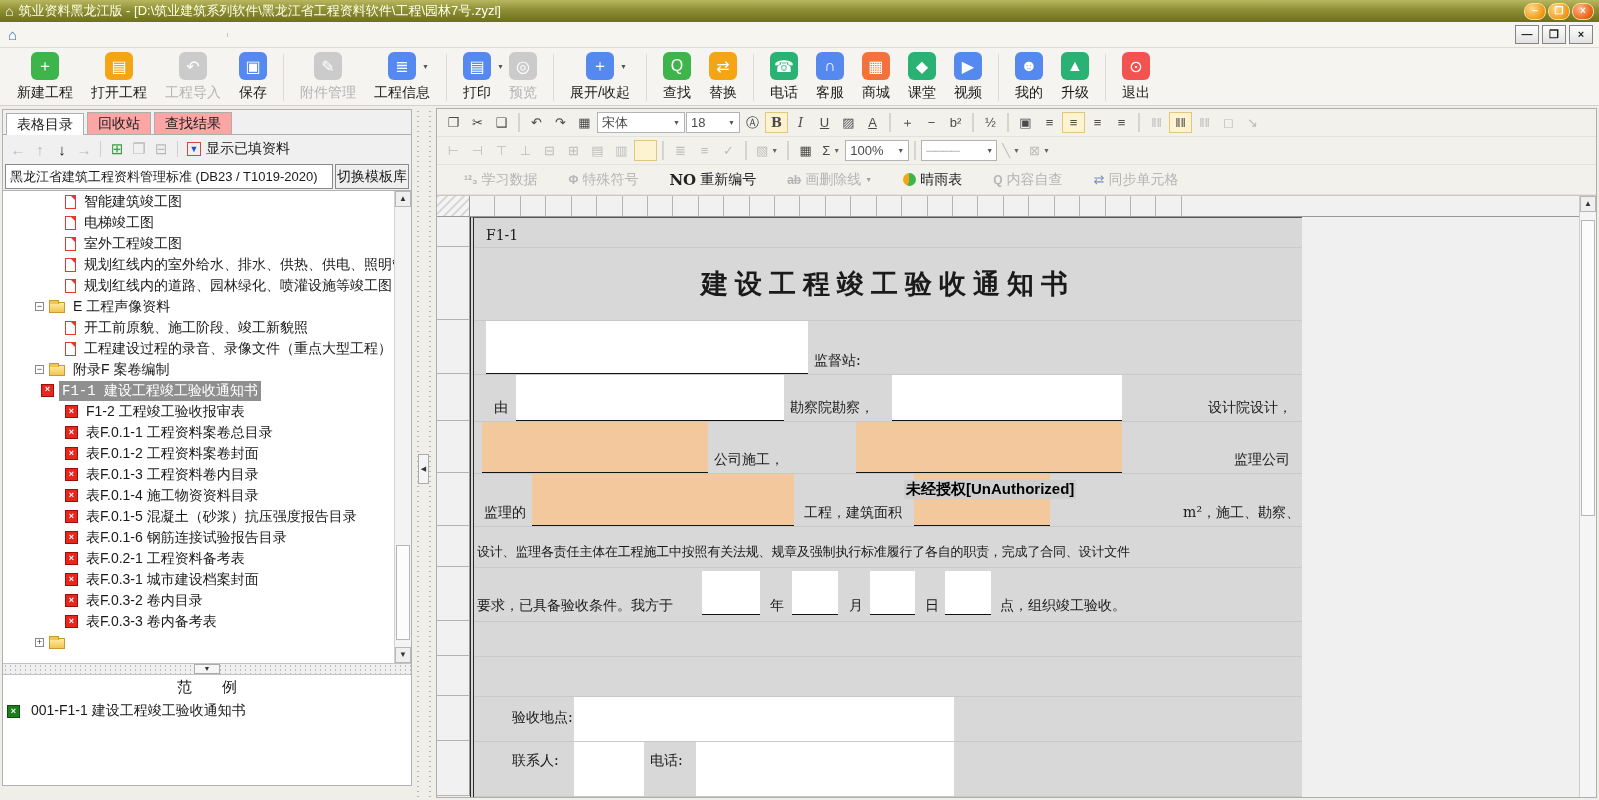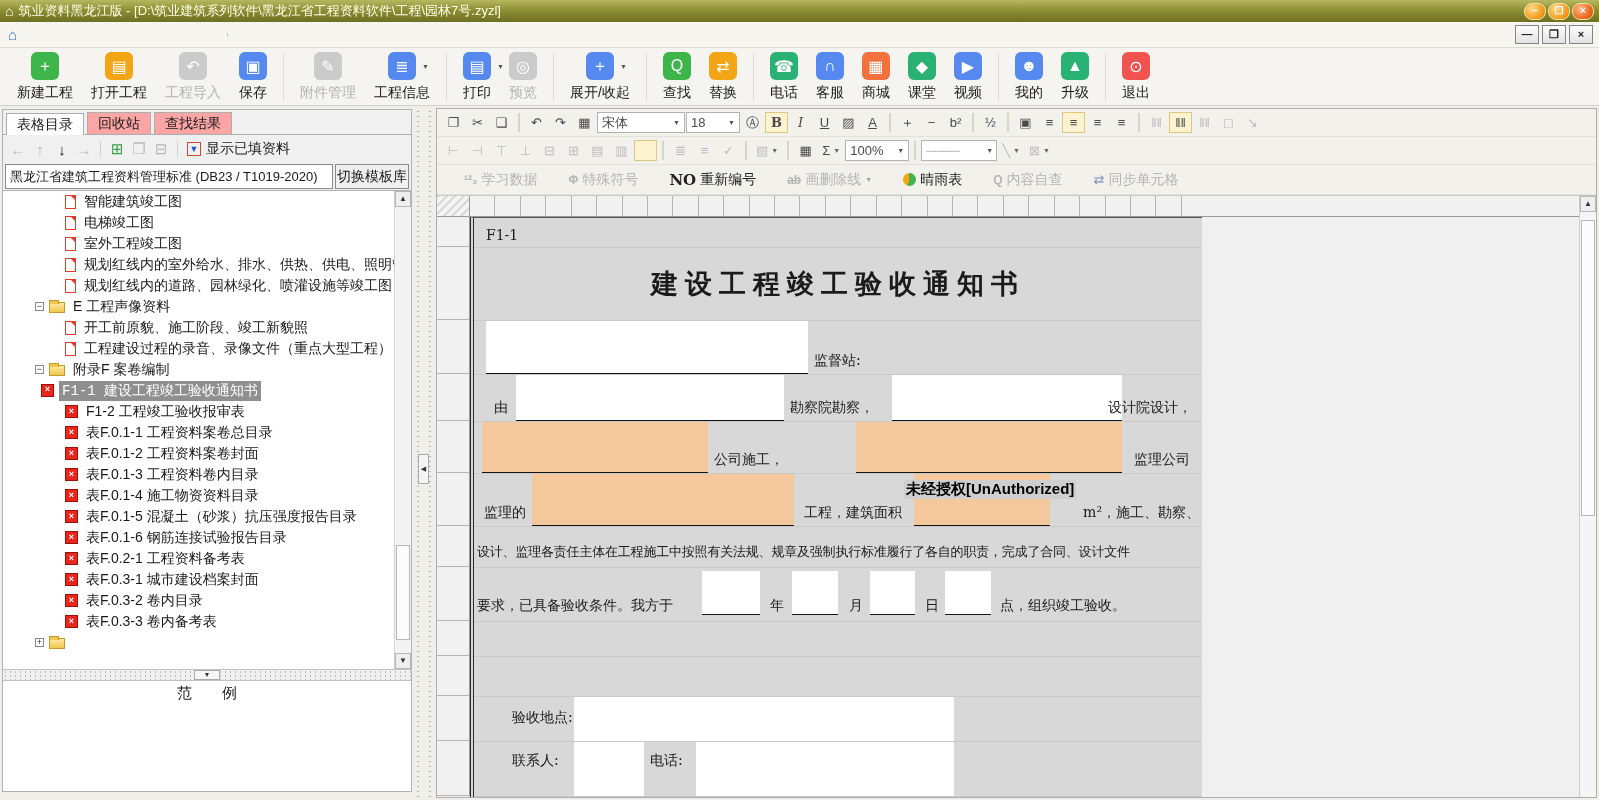--- a/index.html
+++ b/index.html
@@ -37,21 +37,21 @@
   .tb .tbl { font-size:14px; white-space:nowrap; }
   .tb.c-green .tbi { background:#3db54a; } .tb.c-green2 .tbi { background:#29b273; }
   .tb.c-amber .tbi { background:#f3a516; } .tb.c-orange .tbi { background:#f2713c; }
   .tb.c-blue .tbi { background:#5589f0; } .tb.c-red .tbi { background:#f25351; }
   .tb.c-gray .tbi { background:#cbcbcb; }
   .tb.disabled .tbl { color:#b3b3b3; }
   .tb.drop .tbi::after { content:"▼"; position:absolute; right:-13px; top:11px; font-size:7px; color:#555; }
   .tb.sep { width:1px; min-width:1px; background:#dddcd4; height:47px; padding:0; margin:3px 7px 0; }
 
   
-  .left { position:absolute; left:2px; top:109px; width:410px; bottom:8px;
+  .left { position:absolute; left:2px; top:109px; width:410px; bottom:14px;
     background:#f0f0f0; border:1px solid #b2b2b2; display:flex; flex-direction:column; }
   .tabs { display:flex; height:25px; padding-top:2px; border-bottom:1px solid #aeaeae; font-size:14px; }
   .tab { padding:2px 10px; margin-left:3px; border:1px solid #aeaeae; border-bottom:none; background:#fca5a5; }
   .tab.active { background:#fff; position:relative; top:1px; }
   .nav { height:28px; display:flex; align-items:center; gap:2px; padding:0 5px; }
   .ni { min-width:20px; height:20px; display:flex; align-items:center; justify-content:center;
     font-size:15px; color:#1a1a1a; }
   .ni.dim { color:#b9b9b9; }
   .ni.green { color:#3a9c46; }
   .ni.sep { min-width:1px; width:1px; height:16px; background:#cfcfcf; margin:0 4px; }
@@ -143,21 +143,21 @@
     background:repeating-linear-gradient(135deg,#d9d9d9 0 2px,#f4f4f4 2px 6px); }
   .cletters { width:712px; display:flex; }
   .ch { flex:1; border-right:1px solid #b4b4b4; text-align:center; font-size:13px; line-height:20px;
     font-family:"DejaVu Serif",serif; background:#f1f1f1; }
   .sbody { position:absolute; left:0; top:21px; right:17px; bottom:0; display:flex; }
   .rheads { width:33px; }
   .rh { border-right:1px solid #9a9a9a; border-bottom:1px solid #b4b4b4; background:#f1f1f1;
     display:flex; align-items:center; justify-content:center; font-family:"DejaVu Serif",serif; font-size:14px; }
   .h30{height:30px}.h73{height:73px}.h54{height:54px}.h47{height:47px}.h52{height:52px}.h53{height:53px}
   .h41{height:41px}.h35{height:35px}.h40{height:40px}.h45{height:45px}.h55{height:55px}
-  .page { width:732px; background:#d8d8d8; border-left:4px double #2a2a2a; border-top:1px solid #555;
+  .page { width:832px; background:#d8d8d8; border-left:4px double #2a2a2a; border-top:1px solid #555;
     font-family:"DejaVu Serif",serif; font-size:14px; }
   .drow { position:relative; border-bottom:1px solid #c9c9c9; }
   .wcell { position:absolute; top:0; bottom:0; background:#fff; }
   .ocell { position:absolute; top:0; bottom:0; background:#f2c89c; border-bottom:1px solid #141414; }
   .ul { border-bottom:1px solid #141414; }
   .dl { position:absolute; bottom:4px; white-space:nowrap; }
   .dtitle { position:absolute; inset:0; display:flex; align-items:center; justify-content:center;
     font-size:27px; font-weight:bold; letter-spacing:7px; }
   .unauth { position:absolute; left:430px; top:6px; background:#cfcfcf; color:#000;
     font-family:"Liberation Sans",sans-serif; font-weight:bold; font-size:15px; padding:0 2px; white-space:nowrap; }
@@ -522,20 +522,24 @@
       <div class="sabtn">▲</div>
       <div class="sthumb" style="top:354px;height:95px"></div>
       <div class="sabtn bottom">▼</div>
     </div>
   </div>
   <div class="hsplit">
     <div class="hsplitbtn">▼</div>
   </div>
   <div class="example">
     <div class="exheader">范　　例</div>
+    <div class="exitem">
+      <span class="ticon"></span>
+      <span>001-F1-1 建设工程竣工验收通知书</span>
+    </div>
   </div>
 </div>
 
 <div class="vsplit">
   <div class="bar b1"></div>
     <div class="bar b2"></div>
   <div class="vsbtn">◀</div>
 </div>
 
 <div class="right">

